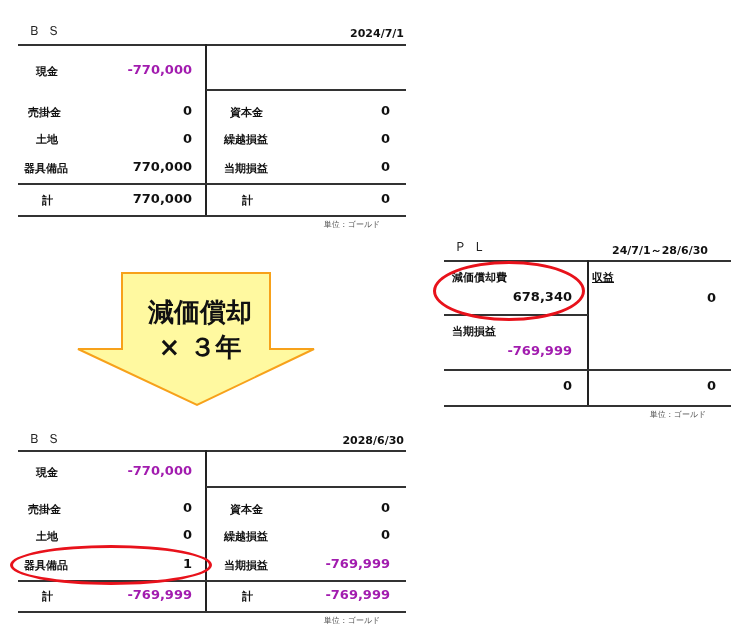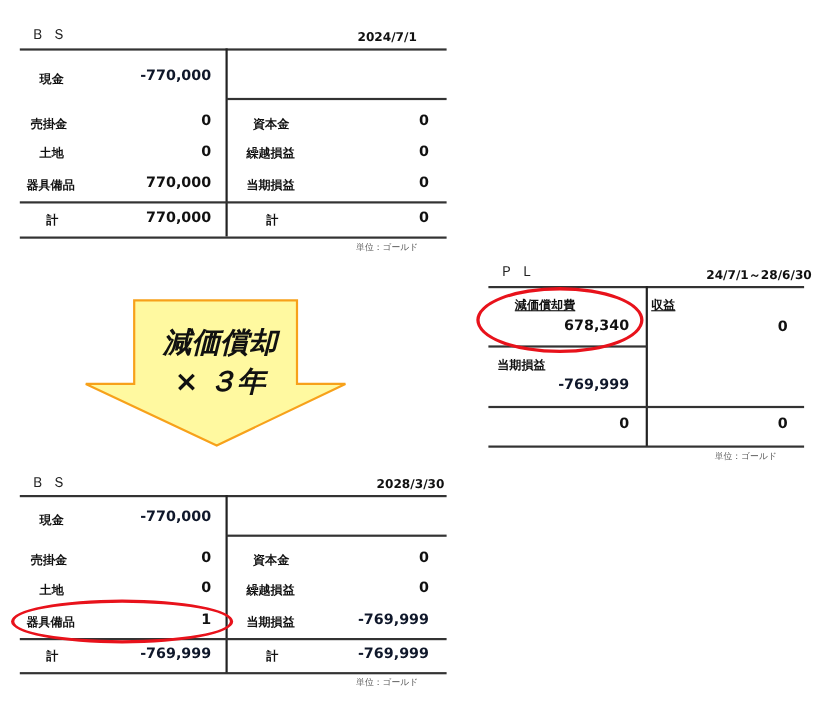--- a/index.html
+++ b/index.html
@@ -5,31 +5,31 @@
   html, body { margin: 0; padding: 0; background: #ffffff; }
   body { width: 750px; height: 644px; position: relative; overflow: hidden;
          font-family: "DejaVu Sans", "Liberation Sans", sans-serif; color: #111; }
   .abs { position: absolute; }
   .hline { position: absolute; height: 1.5px; background: #333; }
   .vline { position: absolute; width: 1.5px; background: #222; }
   .title { font-size: 13px; letter-spacing: 6px; color: #222; }
   .date { font-size: 11px; font-weight: bold; text-align: right; }
   .lbl { font-size: 11px; font-weight: bold; }
   .val { font-size: 13px; font-weight: bold; text-align: right; }
-  .neg { color: #0f172a; }
+  .neg { color: #a21caf; }
   .unit { font-size: 8px; color: #555; text-align: center; }
   .ellipse { position: absolute; border: 3px solid #e8121b; border-radius: 50%; box-sizing: border-box; }
-  .arrow-text { font-size: 26px; font-weight: bold; text-align: center; color: #111; line-height: 34px; font-style: italic; }
+  .arrow-text { font-size: 26px; font-weight: bold; text-align: center; color: #111; line-height: 34px; }
 </style>
 </head>
 <body>
 
 <div>
   <div class="abs title" style="left:28px;top:22px;">ＢＳ</div>
-  <div class="abs date" style="left:300px;top:27px;width:104px;text-align:center;">2024/7/1</div>
+  <div class="abs date" style="left:300px;top:27px;width:104px;">2024/7/1</div>
   <div class="hline" style="left:18px;top:44px;width:388px;"></div>
   <div class="vline" style="left:205px;top:44px;height:171px;"></div>
   <div class="hline" style="left:206px;top:89px;width:200px;"></div>
   <div class="hline" style="left:18px;top:183px;width:388px;"></div>
   <div class="hline" style="left:18px;top:215px;width:388px;"></div>
 
   <div class="abs lbl" style="left:36px;top:64px;">現金</div>
   <div class="abs val neg" style="left:90px;top:62px;width:102px;">-770,000</div>
   <div class="abs lbl" style="left:28px;top:105px;">売掛金</div>
   <div class="abs val" style="left:90px;top:103px;width:102px;">0</div>
@@ -56,43 +56,43 @@
 <div>
   <svg class="abs" style="left:70px;top:260px;" width="260" height="150" viewBox="0 0 260 150">
     <polygon points="52,13 200,13 200,89 244,89 127,145 8,89 52,89" fill="#fff9a0" stroke="#f7a11a" stroke-width="2"></polygon>
   </svg>
   <div class="abs arrow-text" style="left:110px;top:295px;width:180px;">減価償却</div>
   <div class="abs arrow-text" style="left:110px;top:330px;width:180px;">× ３年</div>
 </div>
 
 <div>
   <div class="abs title" style="left:454px;top:238px;">ＰＬ</div>
-  <div class="abs date" style="left:590px;top:243px;width:148px;">24/7/1～28/6/30</div>
+  <div class="abs date" style="left:560px;top:243px;width:148px;">24/7/1～28/6/30</div>
   <div class="hline" style="left:444px;top:260px;width:287px;"></div>
   <div class="vline" style="left:587px;top:260px;height:146px;"></div>
   <div class="hline" style="left:444px;top:314px;width:144px;"></div>
   <div class="hline" style="left:444px;top:369px;width:287px;"></div>
   <div class="hline" style="left:444px;top:405px;width:287px;"></div>
 
-  <div class="abs lbl" style="left:468px;top:270px;text-decoration:underline;">減価償却費</div>
+  <div class="abs lbl" style="left:452px;top:270px;">減価償却費</div>
   <div class="abs val" style="left:470px;top:289px;width:102px;">678,340</div>
   <div class="abs lbl" style="left:452px;top:324px;">当期損益</div>
   <div class="abs val neg" style="left:470px;top:343px;width:102px;">-769,999</div>
   <div class="abs lbl" style="left:592px;top:270px;text-decoration:underline;">収益</div>
   <div class="abs val" style="left:620px;top:290px;width:96px;">0</div>
   <div class="abs val" style="left:470px;top:378px;width:102px;">0</div>
   <div class="abs val" style="left:620px;top:378px;width:96px;">0</div>
 
   <div class="ellipse" style="left:433px;top:261px;width:152px;height:60px;"></div>
   <div class="abs unit" style="left:626px;top:409px;width:104px;">単位：ゴールド</div>
 </div>
 
 <div>
   <div class="abs title" style="left:28px;top:430px;">ＢＳ</div>
-  <div class="abs date" style="left:300px;top:434px;width:104px;">2028/3/30</div>
+  <div class="abs date" style="left:300px;top:434px;width:104px;">2028/6/30</div>
   <div class="hline" style="left:18px;top:450px;width:388px;"></div>
   <div class="vline" style="left:205px;top:450px;height:162px;"></div>
   <div class="hline" style="left:206px;top:486px;width:200px;"></div>
   <div class="hline" style="left:18px;top:580px;width:388px;"></div>
   <div class="hline" style="left:18px;top:611px;width:388px;"></div>
 
   <div class="abs lbl" style="left:36px;top:465px;">現金</div>
   <div class="abs val neg" style="left:90px;top:463px;width:102px;">-770,000</div>
   <div class="abs lbl" style="left:28px;top:502px;">売掛金</div>
   <div class="abs val" style="left:90px;top:500px;width:102px;">0</div>

